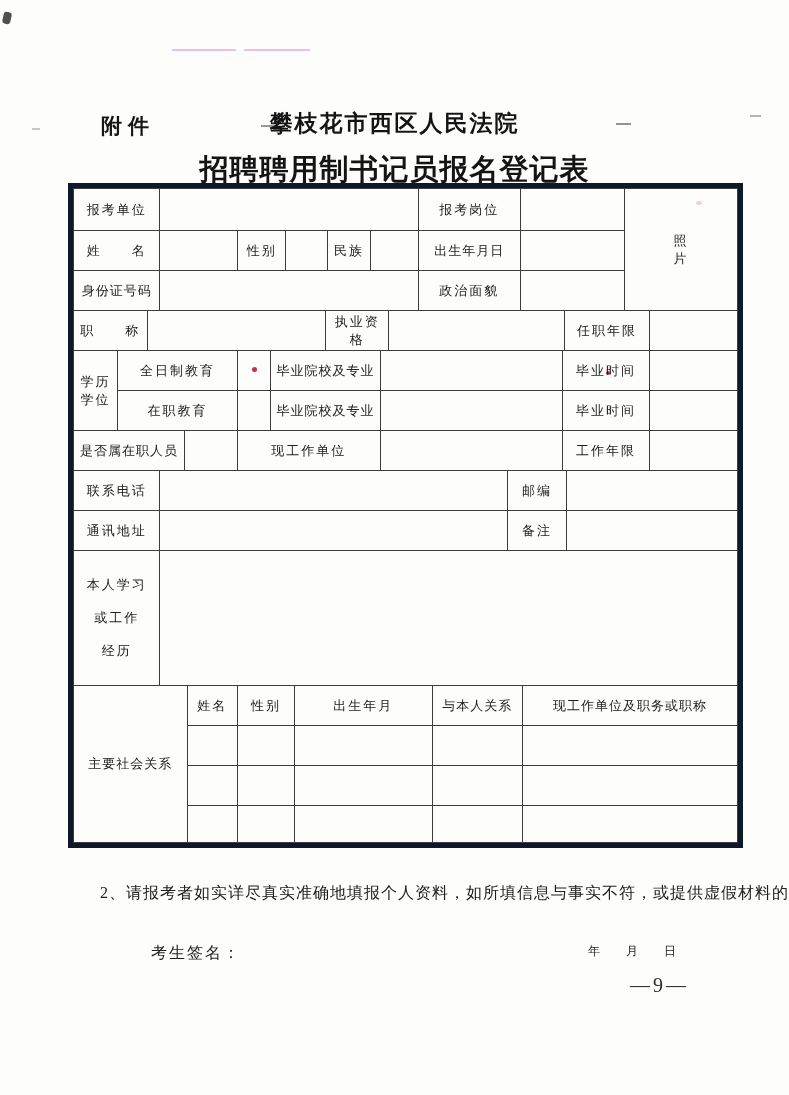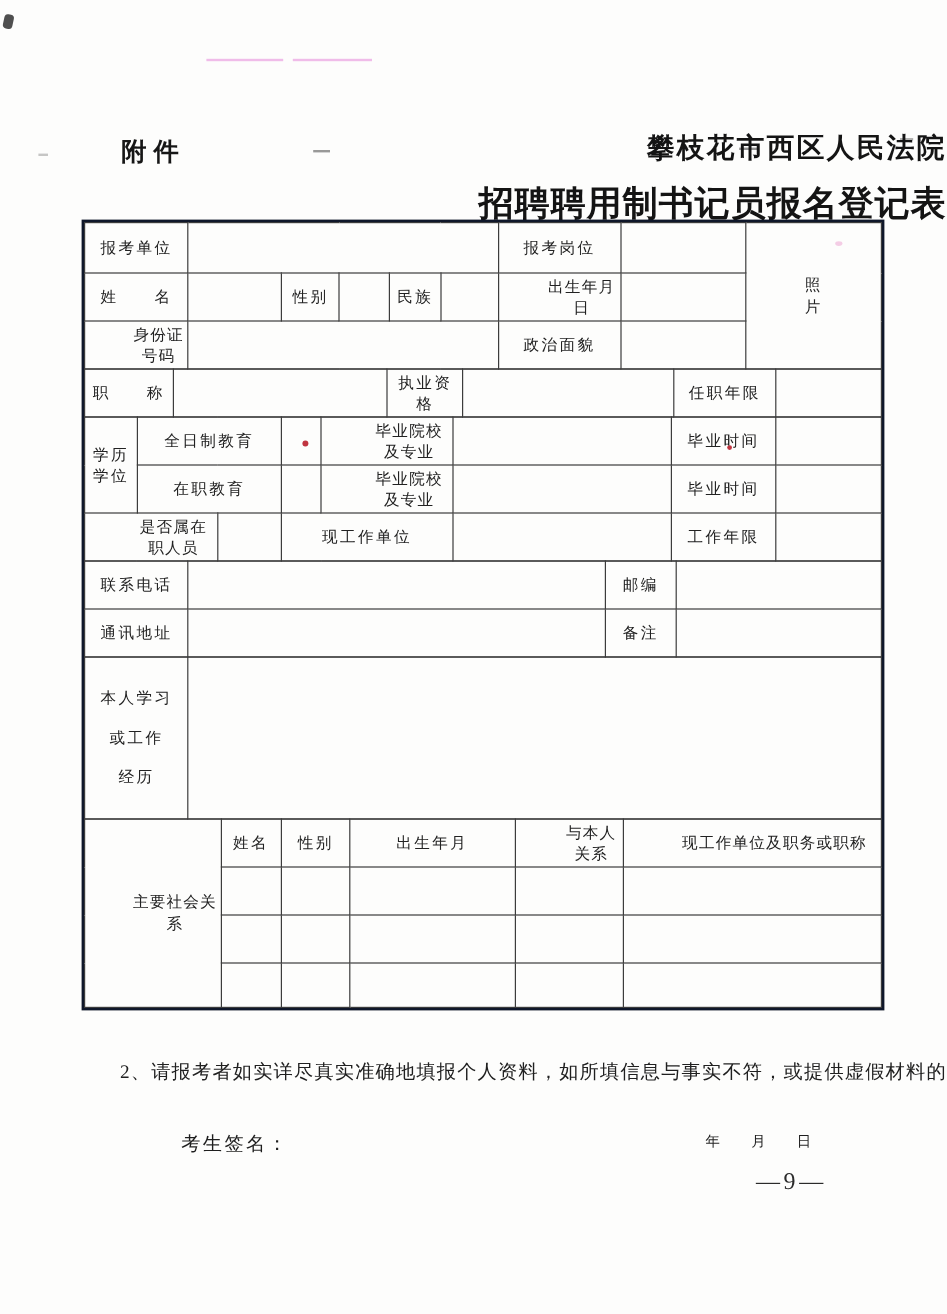--- a/index.html
+++ b/index.html
@@ -10,41 +10,41 @@
     font-family:"Liberation Serif","DejaVu Serif",serif;
     color:#1e1e1e;
     overflow:hidden;
   }
   
   .attachment{
     position:absolute;left:101px;top:112px;
     font-size:21px;font-weight:bold;letter-spacing:6px;color:#161616;
   }
   .title{
-    position:absolute;left:0;right:0;text-align:right;
+    position:absolute;left:0;right:0;text-align:center;
     font-weight:bold;color:#141414;
   }
   .title1{top:108px;font-size:23px;letter-spacing:2px;}
   .title2{top:150px;font-size:29px;letter-spacing:1px;}
   
   .form-wrap{
     position:absolute;left:68px;top:183px;width:665px;
-    border:2px solid #0f172a;
+    border:5px solid #0f172a;
   }
   .form-wrap table{
     width:100%;border-collapse:collapse;table-layout:fixed;
   }
   .form-wrap table + table{margin-top:-1px;}
   .form-wrap td{
     border:1px solid #3c3c3c;
     text-align:center;vertical-align:middle;
     font-size:13px;letter-spacing:2px;color:#222;
     padding:0 2px;overflow:hidden;
   }
-  .form-wrap td.tight{letter-spacing:1px;padding-left:39px;}
+  .form-wrap td.tight{letter-spacing:1px;}
   .stack{display:flex;flex-direction:column;align-items:center;justify-content:space-evenly;height:100%;}
   .photo-cell .stack{gap:0;}
   
   .note-line{position:absolute;font-size:16px;letter-spacing:1px;color:#202020;white-space:nowrap;}
   .note1{left:40px;top:847px;}
   .note1 .note-label{margin-right:14px;}
   .note2{left:100px;top:883px;}
   .note3{left:100px;top:917px;}
   .sig-label{position:absolute;left:151px;top:943px;font-size:16px;letter-spacing:2px;}
   .sig-date{position:absolute;left:588px;top:943px;font-size:12px;letter-spacing:7px;}

